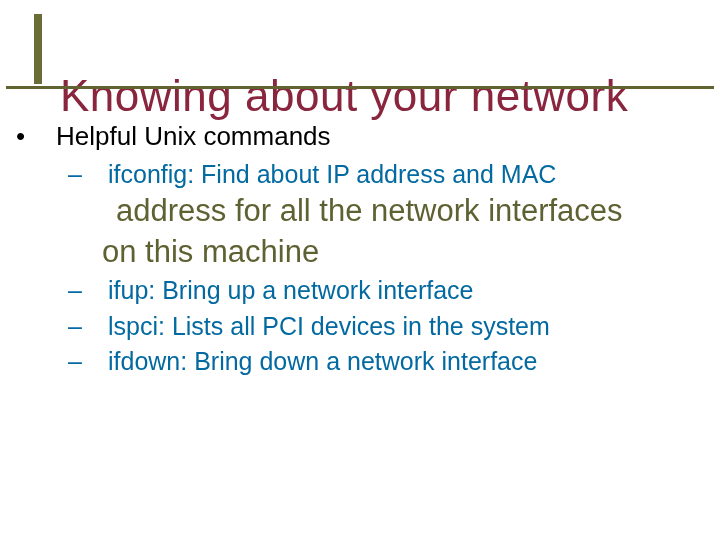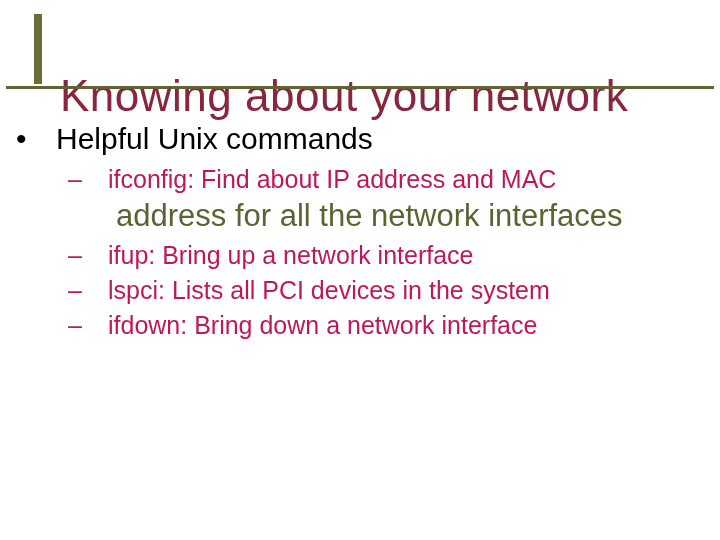--- a/index.html
+++ b/index.html
@@ -48,34 +48,34 @@
     background: #6a6d38;
   }
   .body {
     position: absolute;
     top: 120px;
     left: 36px;
     right: 36px;
     color: #000;
   }
   .level1 {
-    font-size: 30px;
+    font-size: 26px;
     line-height: 1.25;
     text-indent: -20px;
     padding-left: 20px;
     margin-bottom: 6px;
   }
   .level1 .bullet {
     display: inline-block;
     width: 20px;
   }
   .level2 {
     font-size: 25px;
     line-height: 1.25;
-    color: #be185d; 
+    color: #0369a1; 
     padding-left: 72px;
     text-indent: -20px;
     margin-top: 4px;
     margin-bottom: 2px;
   }
   .level2 .dash {
     display: inline-block;
     width: 20px;
   }
   .cont {
@@ -103,20 +103,21 @@
   <div class="body">
 
     <div class="level1">
       <span class="bullet">•</span><span>Helpful Unix commands</span>
     </div>
 
     <div class="level2">
       <span class="dash">–</span><span>ifconfig: Find about IP address and MAC</span>
     </div>
     <span class="cont" style="padding-left:80px">address for all the network interfaces</span>
+    <span class="cont">on this machine</span>
 
     <div class="level2">
       <span class="dash">–</span><span>ifup: Bring up a network interface</span>
     </div>
 
     <div class="level2">
       <span class="dash">–</span><span>lspci: Lists all PCI devices in the system</span>
     </div>
 
     <div class="level2">

